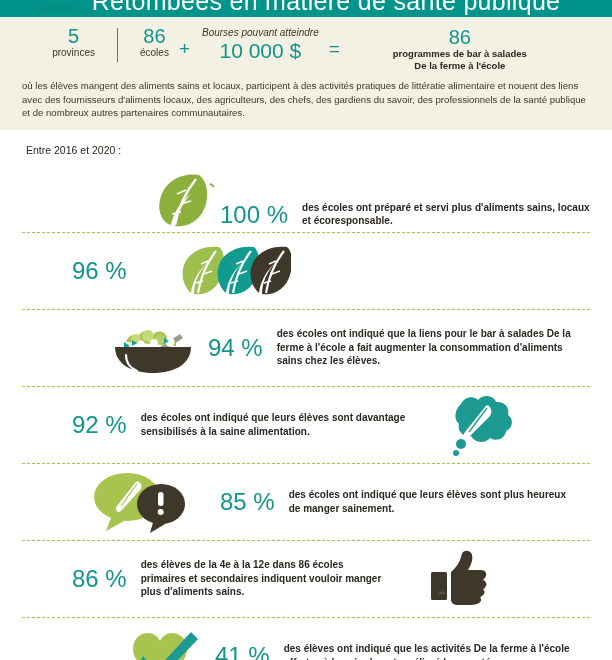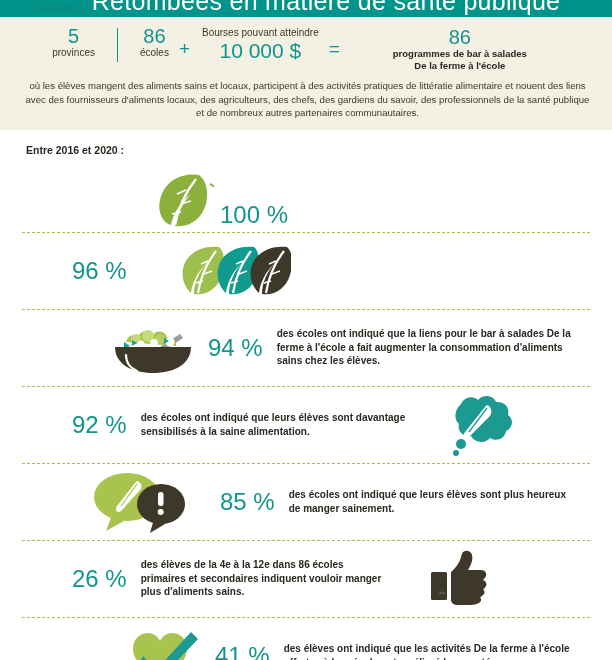--- a/index.html
+++ b/index.html
@@ -46,40 +46,40 @@
   }
   .stat-divider{
     width:1px;height:34px;background:#13958C;margin:2px 22px 0 22px;
   }
   .op{
     color:#13958C;font-size:19px;font-weight:300;line-height:19px;
     margin:13px 10px 0 10px;
   }
   .bourse-block{text-align:center;margin-left:2px;}
   .bourse-lab{
-    color:#3D3829;font-size:10px;line-height:13px;
+    color:#3D3829;font-size:10px;line-height:13px;font-style:italic;
   }
   .bourse-num{
     color:#13958C;font-size:21px;font-weight:400;line-height:24px;
   }
   .prog-block{text-align:center;margin-left:10px;width:200px;}
   .prog-num{
     color:#13958C;font-size:20px;font-weight:300;line-height:22px;
   }
   .prog-lab{
     color:#2b2721;font-size:9.5px;font-weight:bold;line-height:12px;
   }
   .cream-para{
-    color:#3D3829;font-size:9.6px;line-height:13.5px;text-align:center;
+    color:#3D3829;font-size:9.6px;line-height:13.5px;
     padding:3px 19px 0 22px;
   }
   
   .body-wrap{padding:0 22px;}
   .entre{
-    color:#2b2721;font-size:10.5px;font-weight:bold;
+    color:#2b2721;font-size:10.5px;font-weight:normal;
     padding:14px 0 0 4px;
   }
   .row{
     display:flex;align-items:center;
     min-height:68px;
     border-bottom:1.5px dashed #A9C24E;
     padding:4px 0;
   }
   .row.last{border-bottom:none;}
   .row.first{border-bottom:1.5px dashed #A9C24E;align-items:flex-end;}
@@ -148,20 +148,21 @@
     <div class="sp" style="width:130px"></div>
     <div class="icon">
       <svg width="62" height="58" viewBox="0 0 62 58">
         <path d="M47 5C30 2 12 11 8 30c-3 14 4 23 11 25 2-11 9-23 20-31-9 10-15 22-16 32 14 2 27-7 31-22C57 21 54 10 47 5z" fill="#8CB03C"></path>
         <path d="M44 9C36 19 27 34 23 55" stroke="#ffffff" stroke-width="2.4" fill="none"></path>
         <path d="M34 20l-9 4M39 31l-10 3M29 42l-9 2" stroke="#ffffff" stroke-width="1.6" fill="none"></path>
         <path d="M58 14c2 1 3 1 4 3" stroke="#8CB03C" stroke-width="2" fill="none"></path>
       </svg>
     </div>
     <div class="pct" style="margin-left:6px">100 %</div>
+    <div class="desc" style="margin-left:14px;width:290px">des écoles ont préparé et servi plus d'aliments sains, locaux et écoresponsable.</div>
   </div>
 
   <div class="row">
     <div class="sp" style="width:50px"></div>
     <div class="pct">96 %</div>
     <div class="icon" style="margin-left:48px">
       <svg width="116" height="54" viewBox="0 0 116 54">
         <g>
           <path d="M44 3C30 1 14 7 9 21c-4 12 1 23 7 28 1-10 7-22 16-30-8 9-13 20-13 31 13 2 24-6 28-19C51 18 49 7 44 3z" fill="#9DBF4E"></path>
           <path d="M41 7c-7 9-15 23-18 42" stroke="#ffffff" stroke-width="2.2" fill="none"></path>
@@ -232,21 +233,21 @@
         <rect x="66" y="21" width="5.5" height="14" rx="2.5" fill="#ffffff"></rect>
         <circle cx="68.7" cy="41" r="3" fill="#ffffff"></circle>
       </svg>
     </div>
     <div class="pct" style="margin-left:28px">85 %</div>
     <div class="desc" style="margin-left:14px;width:280px">des écoles ont indiqué que leurs élèves sont plus heureux de manger sainement.</div>
   </div>
 
   <div class="row">
     <div class="sp" style="width:50px"></div>
-    <div class="pct">26 %</div>
+    <div class="pct">86 %</div>
     <div class="desc" style="margin-left:14px;width:250px">des élèves de la 4e à la 12e dans 86 écoles primaires et secondaires indiquent vouloir manger plus d'aliments sains.</div>
     <div class="icon" style="margin-left:38px">
       <svg width="62" height="58" viewBox="0 0 62 58">
         <rect x="2" y="22" width="16" height="28" rx="1.5" fill="#3D3829"></rect>
         <path d="M8 44l5-3 5 3z" fill="#5b554a"></path>
         <path d="M22 22c4-3 9-10 10-15 1-5 3-7 7-6 4 1 5 5 4 10-1 4-3 7-4 9h13c4 0 6 3 5 6-1 2-2 3-3 4 3 1 4 4 3 6-1 2-2 3-3 3 2 2 2 5 0 6-1 1-2 2-3 2 2 2 1 5-1 6-2 1-5 2-9 2H29c-4 0-7-2-7-5z" fill="#3D3829"></path>
       </svg>
     </div>
   </div>
 

